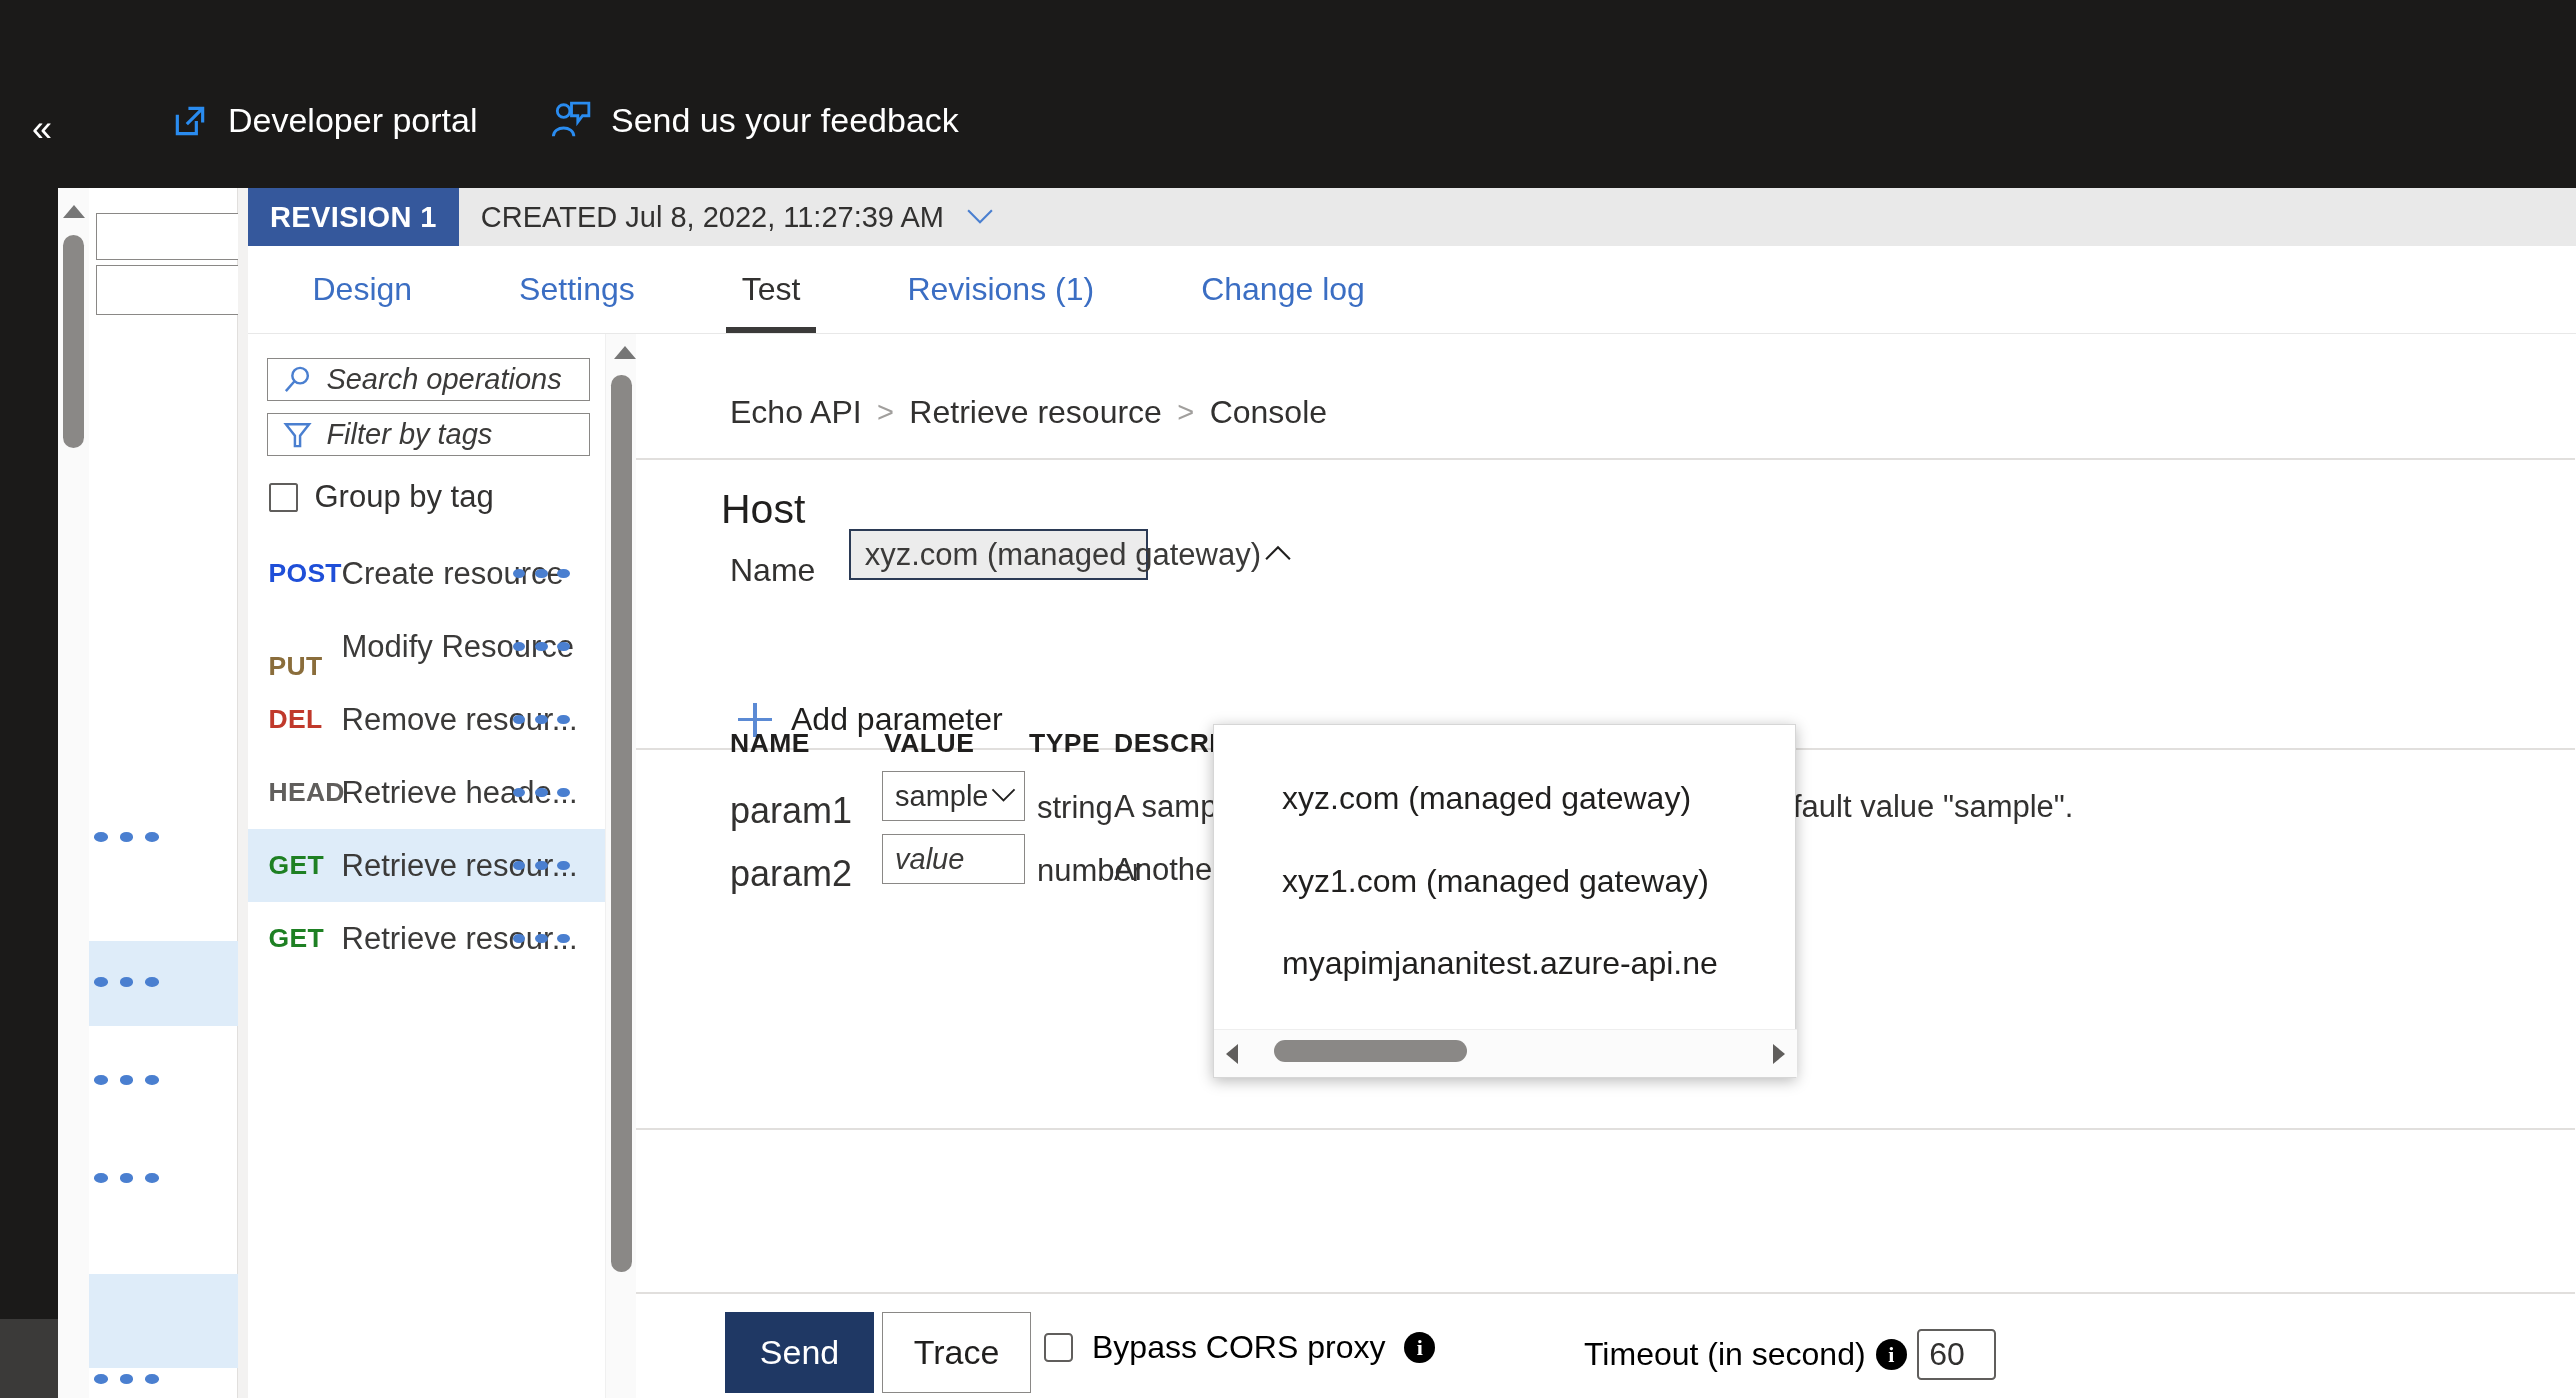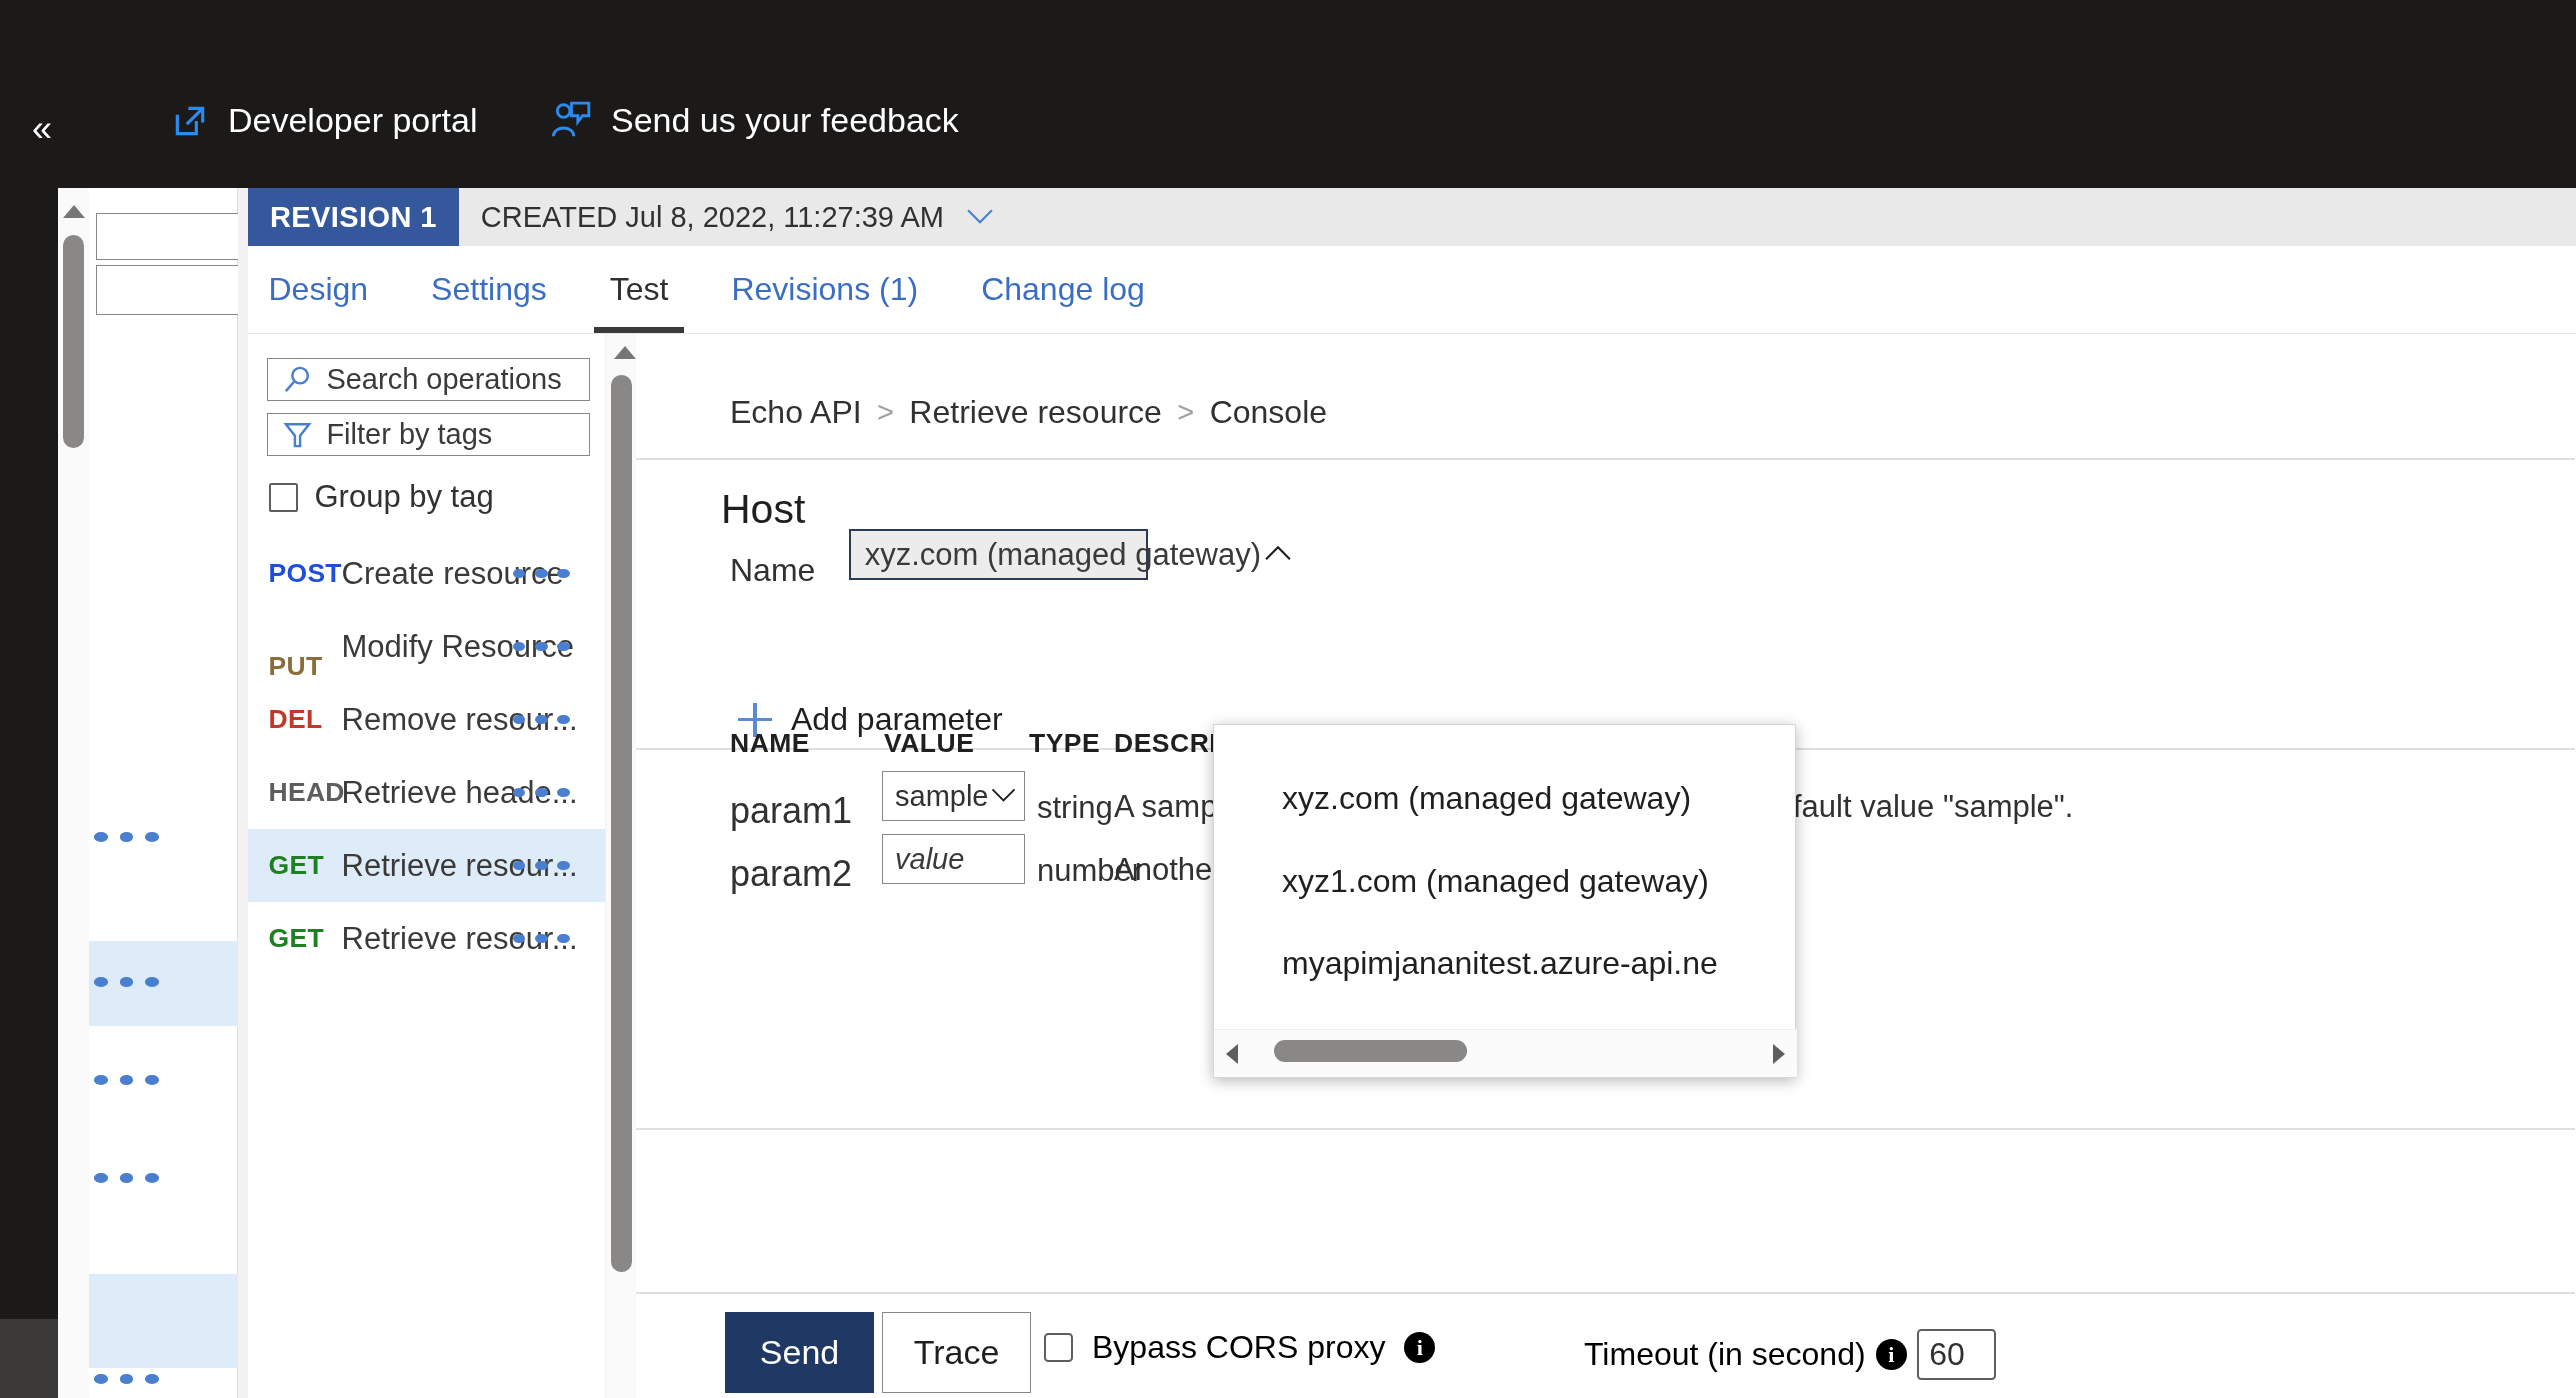--- a/index.html
+++ b/index.html
@@ -96,21 +96,21 @@
   }
   .rev-chev { color:#4a7fd0; font-size:29px; }
 
   
   .tabs {
     position:absolute; left:0; top:58px; width:2328px; height:87px;
     background:#ffffff; display:flex; align-items:center; padding-left:20.5px;
   }
   .tab {
     font-size:32px; color:#3b6ec3; padding:0 0 0 0; margin-right:63px;
-    height:100%; display:flex; align-items:center; position:relative; cursor:pointer;
+    height:100%; display:flex; align-items:center; position:relative; cursor:pointer;margin-left:44px;
   }
   .tab.active { color:#323130; }
   .tab.active::after {
     content:""; position:absolute; left:-15.4px; right:-15.4px; bottom:0;
     height:6px; background:#3b3a39;
   }
 
   .tabs-divider {
     position:absolute; left:0; top:145px; width:2328px; height:0.9px; background:#e8e8e8;
   }
@@ -121,21 +121,21 @@
     background:#ffffff;
   }
   .field {
     position:absolute; left:19px; width:323px; height:43px;
     border:1.7px solid #8a8886; background:#ffffff;
     display:flex; align-items:center; padding-left:13.7px; gap:13.7px;
   }
   #search-ops { top:24px; }
   #filter-tags { top:79px; }
   .field .ph {
-    font-size:29px; color:#3b3a39; white-space:nowrap;
+    font-style:italic; font-size:29px; color:#3b3a39; white-space:nowrap;
   }
   .icon-search, .icon-filter { width:31px;height:31px;display:block;flex:none; }
 
   .groupby {
     position:absolute; left:20.5px; top:145px; display:flex; align-items:center; gap:17px;
   }
   .cb {
     width:29px; height:29px; border:2.6px solid #605e5c; border-radius:2.6px; background:#fff;
     flex:none;
   }

